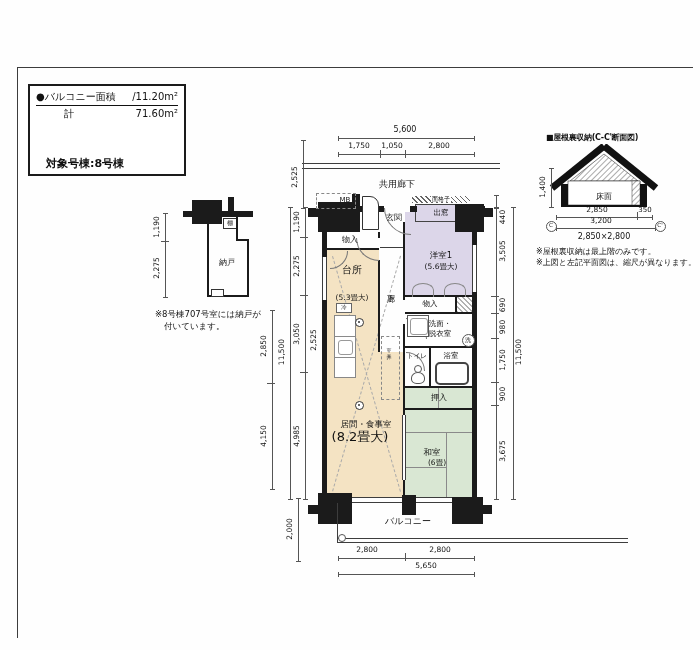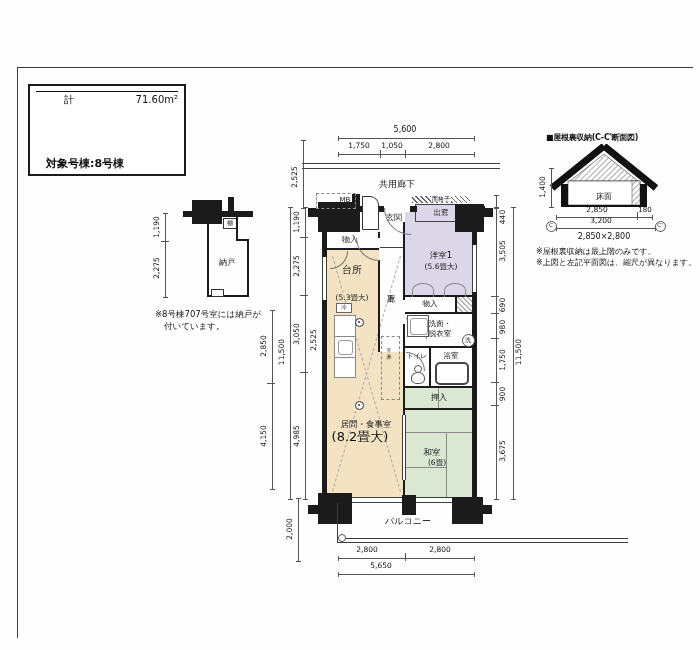--- a/index.html
+++ b/index.html
@@ -34,20 +34,24 @@
 </style>
 </head>
 <body>
 
 <div class="stage">
 
   <div class="tl" style="left:17px;top:67px;width:1px;height:571px"></div>
   <div class="tl" style="left:17px;top:67px;width:676px;height:1px"></div>
 
   <div class="titlebox">
+    <div class="arow">
+        <span>●バルコニー面積</span>
+        <span>/11.20m²</span>
+      </div>
     <div class="arow sumline">
         <span style="padding-left:28px">計</span>
         <span>71.60m²</span>
       </div>
   </div>
   <div class="a" style="left:46px;top:156px;font-size:11px;font-weight:bold;color:#111">対象号棟:8号棟</div>
 
   <div class="w" style="left:192px;top:200px;width:30px;height:24px"></div>
   <div class="w" style="left:228px;top:197px;width:6px;height:15px"></div>
   <div class="w" style="left:183px;top:211px;width:70px;height:6px"></div>
@@ -230,21 +234,21 @@
   <div class="r" style="left:503px;top:360px">1,750</div>
   <div class="r" style="left:503px;top:394px">900</div>
   <div class="r" style="left:503px;top:451px">3,675</div>
   <div class="dv" style="left:511px;top:207px;height:291px"></div>
   <div class="r" style="left:519px;top:352px">11,500</div>
 
   <div class="t" style="left:367px;top:550px">2,800</div>
   <div class="t" style="left:440px;top:550px">2,800</div>
   <div class="dh" style="left:338px;top:556px;width:135px"></div>
   <div class="tick" style="left:405px;top:553px;width:1px;height:8px"></div>
-  <div class="t" style="left:381px;top:566px">5,650</div>
+  <div class="t" style="left:426px;top:566px">5,650</div>
   <div class="dh" style="left:338px;top:572px;width:135px"></div>
 
   <div class="a" style="left:546px;top:132px;font-size:8px;font-weight:bold;letter-spacing:-.3px;color:#111">■屋根裏収納(C-C'断面図)</div>
   <svg style="position:absolute;left:548px;top:144px" width="112" height="66" viewBox="0 0 112 66">
     <defs>
       <pattern id="h45" width="4" height="4" patternUnits="userSpaceOnUse" patternTransform="rotate(45)">
         <rect width="4" height="4" fill="#fff"></rect>
           <line x1="0" y1="0" x2="0" y2="4" stroke="#555" stroke-width="1"></line>
       </pattern>
     </defs>
@@ -254,21 +258,21 @@
     <line x1="4" y1="44" x2="56" y2="2" stroke="#111" stroke-width="7"></line>
     <line x1="56" y1="2" x2="108" y2="44" stroke="#111" stroke-width="7"></line>
     <rect x="13" y="40" width="7" height="22" fill="#111"></rect>
     <rect x="92" y="40" width="7" height="22" fill="#111"></rect>
     <line x1="13" y1="62" x2="99" y2="62" stroke="#111" stroke-width="2"></line>
     <text x="56" y="55" font-size="8" text-anchor="middle" fill="#111">床面</text>
   </svg>
   <div class="dv" style="left:549px;top:168px;height:38px"></div>
   <div class="r" style="left:543px;top:187px">1,400</div>
   <div class="t" style="left:597px;top:210px">2,850</div>
-  <div class="t" style="left:645px;top:210px;font-size:7px">180</div>
+  <div class="t" style="left:645px;top:210px;font-size:7px">350</div>
   <div class="dh" style="left:556px;top:215px;width:95px"></div>
   <div class="tick" style="left:637px;top:212px;width:1px;height:8px"></div>
   <div class="t" style="left:601px;top:221px">3,200</div>
   <div class="dh" style="left:556px;top:226px;width:98px"></div>
   <div class="circ" style="left:546px;top:221px;width:9px;height:9px"></div>
   <div class="t" style="left:551px;top:226px;font-size:5.5px">C</div>
   <div class="circ" style="left:655px;top:221px;width:9px;height:9px"></div>
   <div class="t" style="left:660px;top:226px;font-size:5.5px">C'</div>
   <div class="t" style="left:604px;top:237px;font-size:8px">2,850×2,800</div>
   <div class="a" style="left:536px;top:246px;font-size:8px;color:#111">※屋根裏収納は最上階のみです。</div>

